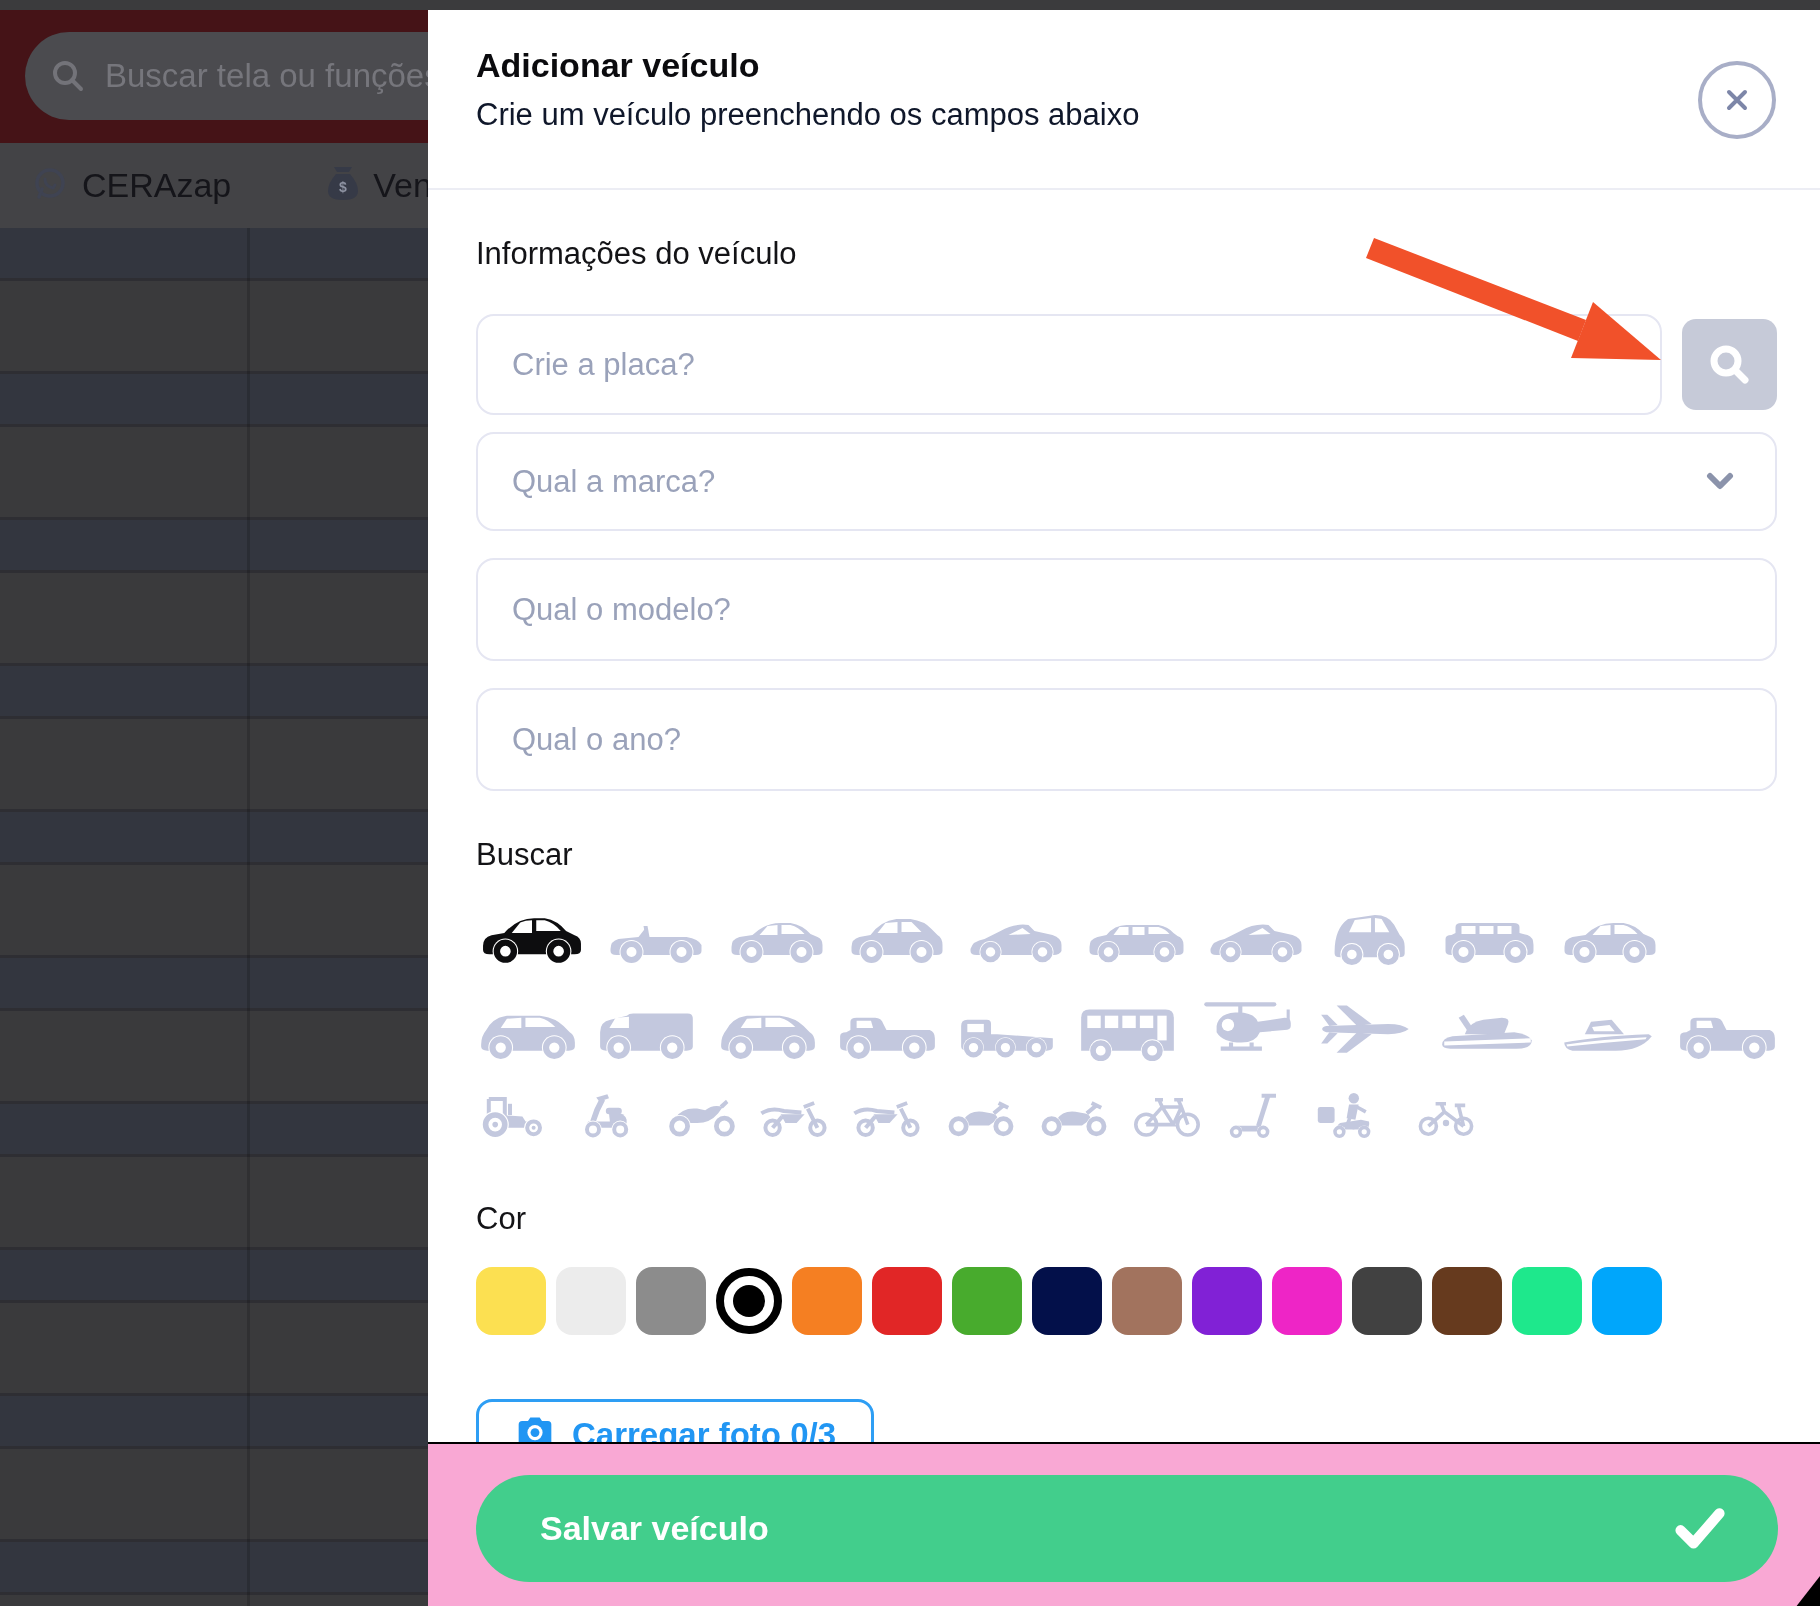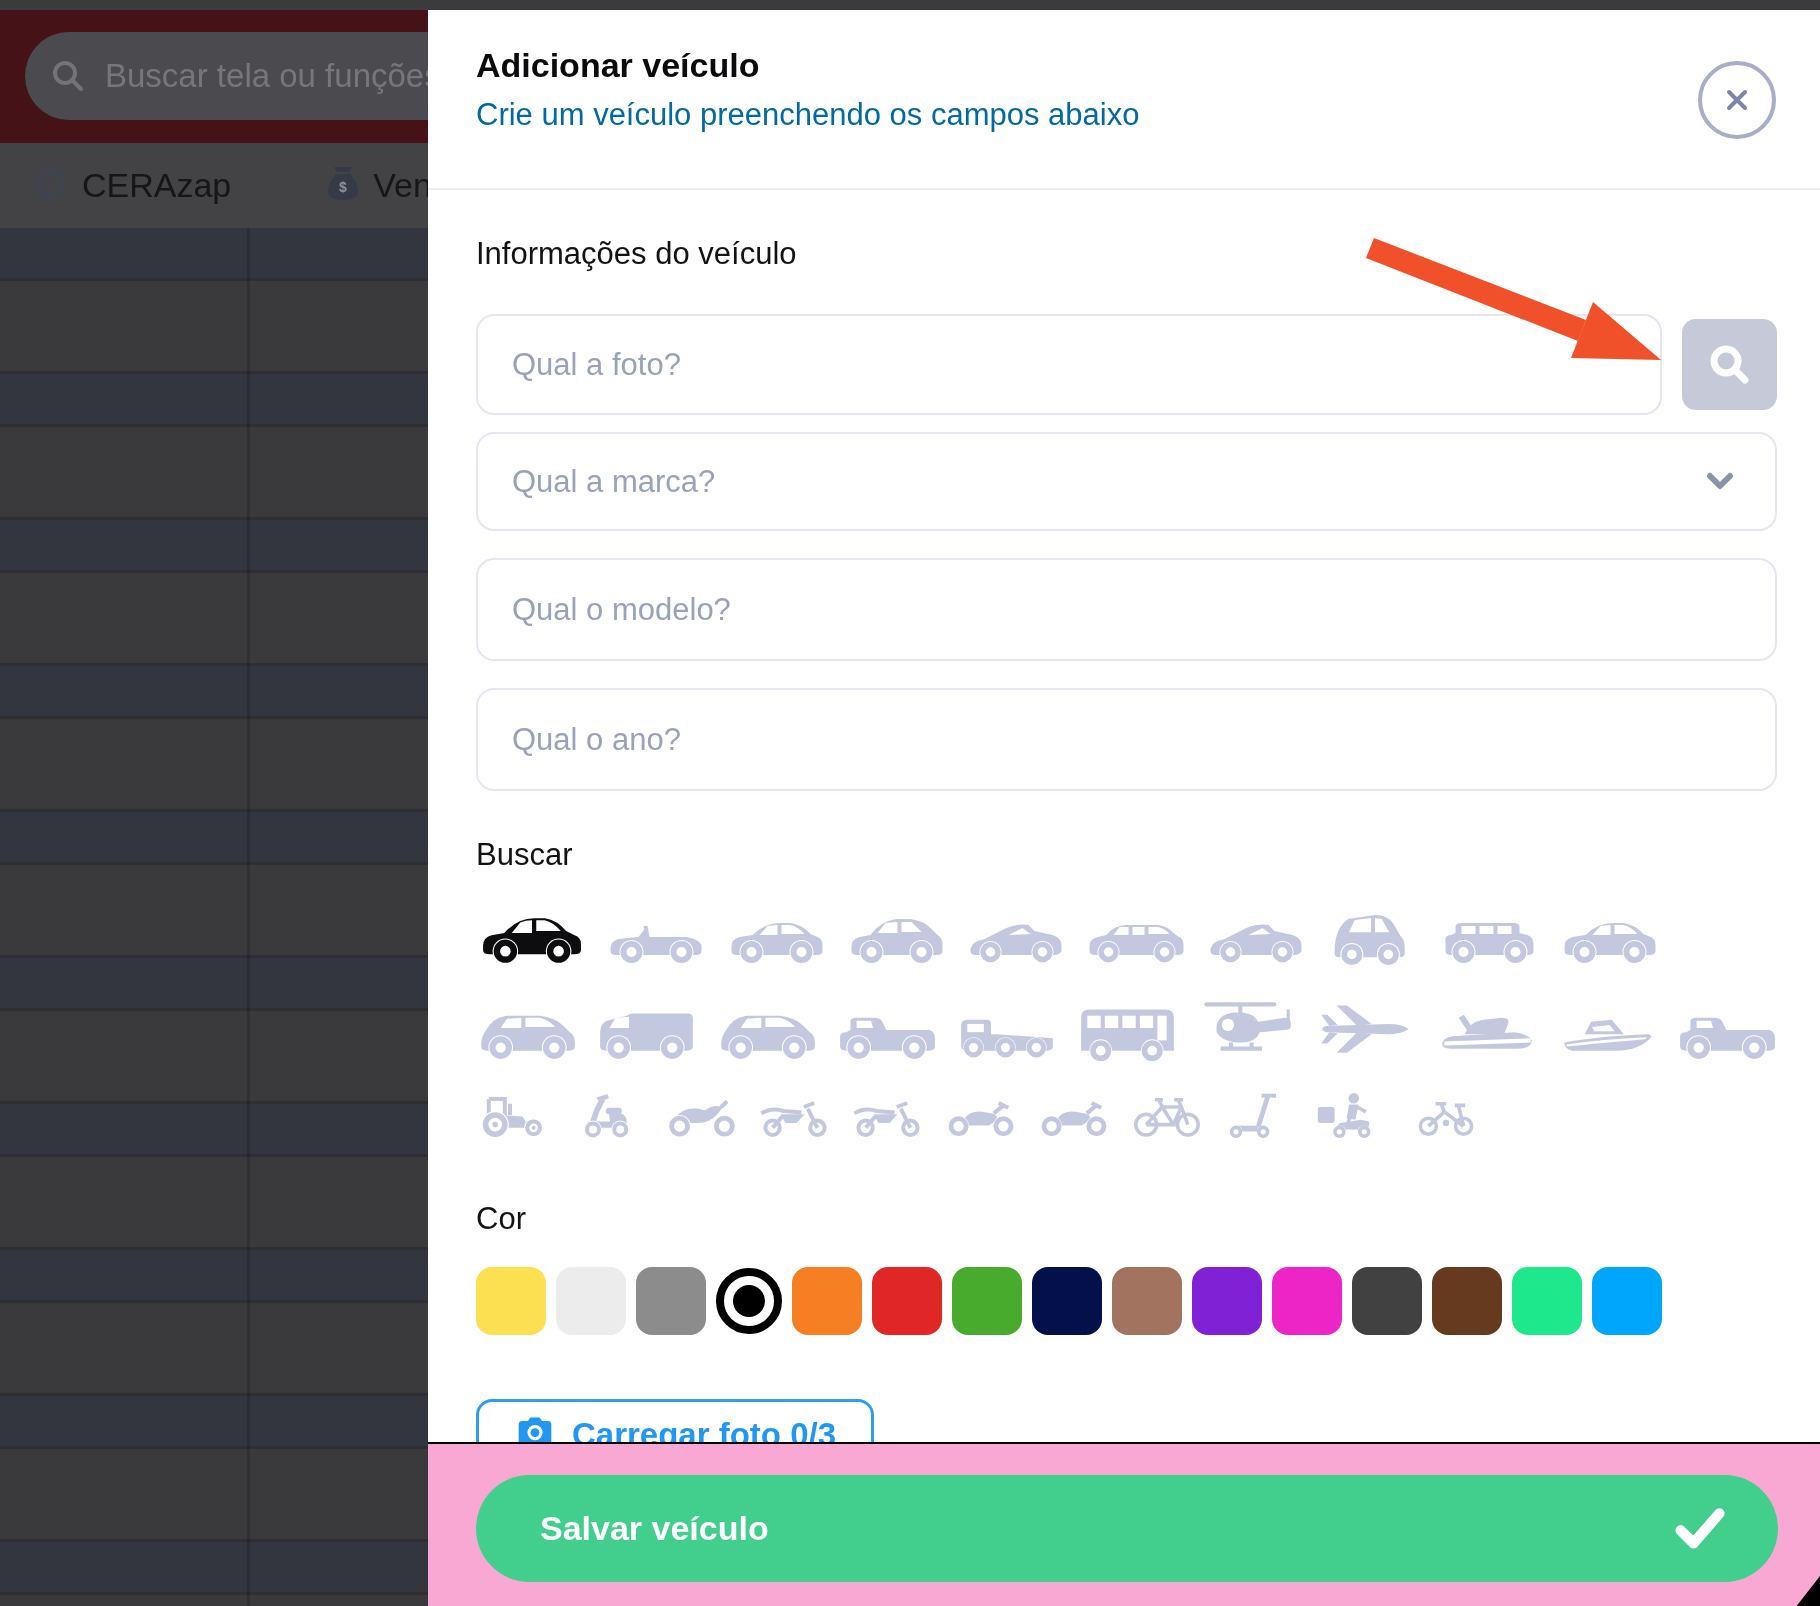--- a/index.html
+++ b/index.html
@@ -21,21 +21,21 @@
     background:repeating-linear-gradient(180deg,
       #33363f 0 50px,#2e2e33 50px 53px,#3a3a3c 53px 143px,#2e2e33 143px 146px);}
   #table-area::before{content:"";position:absolute;left:247px;top:0;width:3px;height:100%;
     background:rgba(0,0,0,0.16);}
 
   
   #modal{position:absolute;left:428px;top:10px;width:1392px;height:1514px;background:#fff;}
   #modal-header{position:relative;height:180px;border-bottom:2px solid #ECEDF4;
     padding:36px 0 0 48px;box-sizing:border-box;}
   #modal-title{font-size:34px;font-weight:700;color:#0b0b0e;}
-  #modal-subtitle{margin-top:12px;font-size:31px;color:#0369a1;}
+  #modal-subtitle{margin-top:12px;font-size:31px;color:#0f172a;}
   #close-btn{position:absolute;left:1270px;top:51px;width:78px;height:78px;border-radius:50%;
     border:4px solid #A8AEC7;box-sizing:border-box;display:flex;align-items:center;justify-content:center;
     cursor:pointer;background:#fff;}
 
   #modal-body{position:relative;padding:0 43px 0 48px;}
   .section-label{margin-top:46px;font-size:31px;color:#131316;}
   .field{box-sizing:border-box;border:2px solid #E5E6F2;border-radius:18px;background:#fff;
     display:flex;align-items:center;padding:0 40px 0 34px;}
   .field .ph{font-size:31px;color:#9AA2BA;flex:1;}
   #placa-row{display:flex;margin-top:42px;align-items:center;}
@@ -353,21 +353,21 @@
           <path d="M7 7 L23 23 M23 7 L7 23" stroke="#7D86A8" stroke-width="4" stroke-linecap="round"></path>
         </svg>
       </div>
     </div>
 
     <div id="modal-body">
       <div class="section-label">Informações do veículo</div>
 
       <div id="placa-row">
         <div class="field" id="placa-field">
-          <span class="ph">Qual a foto?</span>
+          <span class="ph">Crie a placa?</span>
         </div>
         <button id="placa-search-btn">
           <svg width="46" height="46" viewBox="0 0 46 46">
             <circle cx="19" cy="19" r="12" fill="none" stroke="#fff" stroke-width="7"></circle>
             <line x1="28" y1="28" x2="38" y2="38" stroke="#fff" stroke-width="7" stroke-linecap="round"></line>
           </svg>
         </button>
       </div>
 
       <svg id="annotation-arrow" viewBox="0 0 340 150">

